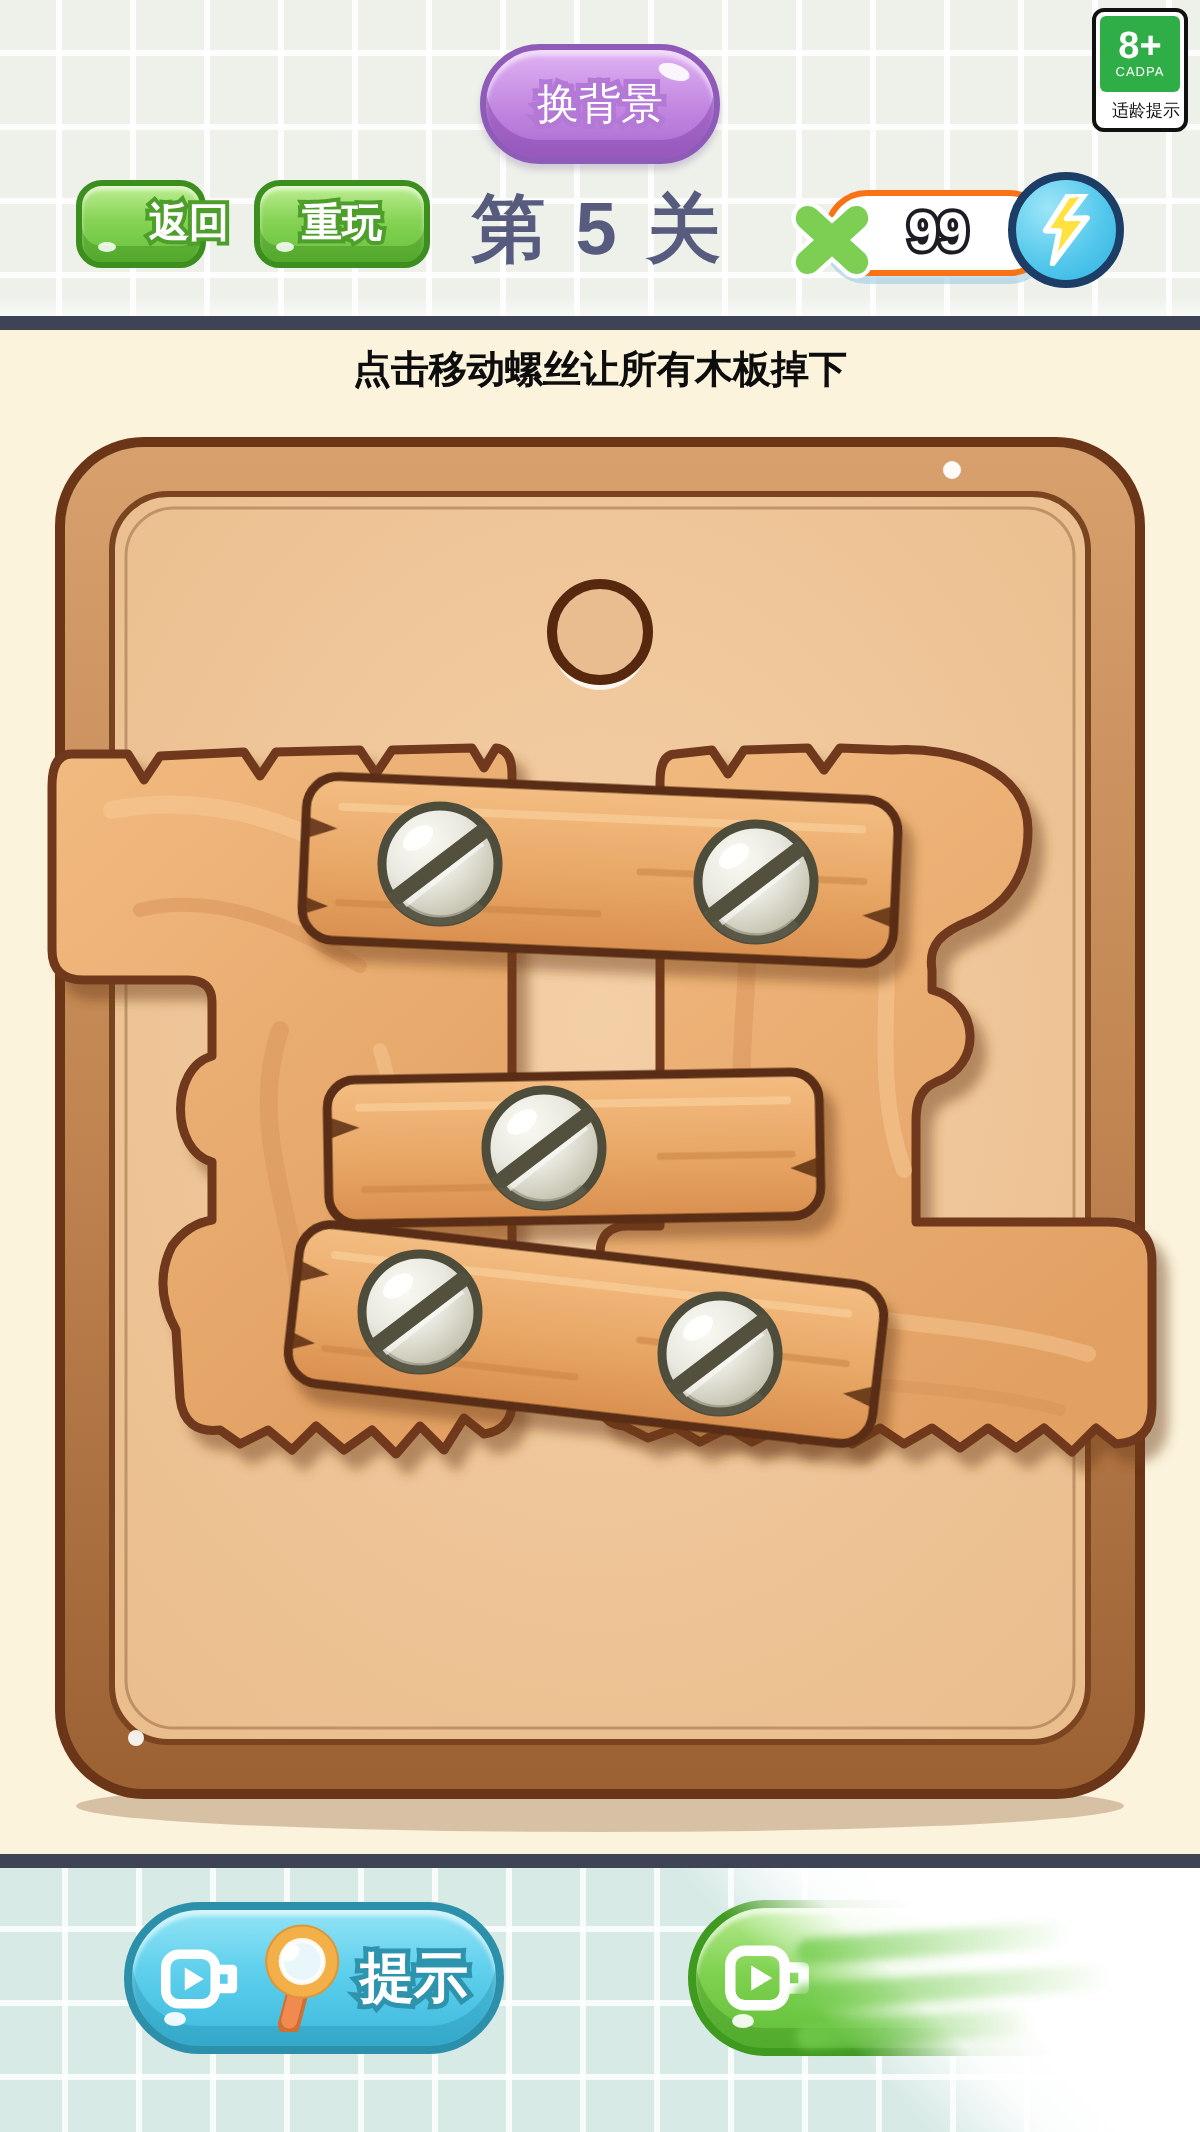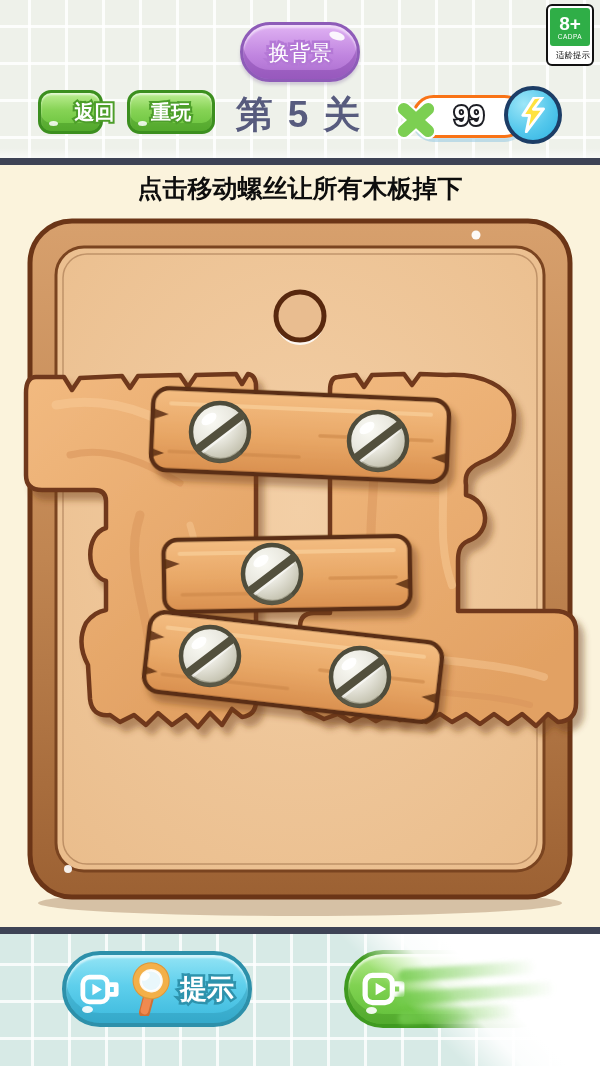--- a/index.html
+++ b/index.html
@@ -64,21 +64,21 @@
   .age-badge{position:absolute;left:546px;top:4px;width:48px;height:62px;background:#fff;
     border:2px solid #111;border-radius:6px;box-sizing:border-box;padding:2px;text-align:center;}
   .age-badge .green{background:#2fae47;border-radius:3px;height:38px;color:#fff;
     display:flex;flex-direction:column;align-items:center;justify-content:center;line-height:1;}
   .age-badge .rating{font-size:19px;font-weight:bold;}
   .age-badge .org{font-size:6.5px;letter-spacing:.5px;margin-top:1px;}
   .age-badge .label{font-size:8.5px;color:#111;margin-top:4px;white-space:nowrap;text-align:right;}
 
   
   .instruction{position:absolute;left:0;top:172px;width:600px;text-align:center;
-    font-size:25px;font-weight:bold;color:#0d0d0d;}
+    font-size:19px;font-weight:bold;color:#0d0d0d;}
   .scene{position:absolute;left:0;top:165px;}
 
   
   .btn-pill{position:absolute;border-radius:39px;box-sizing:border-box;
     display:flex;align-items:center;}
   .btn-hint{left:62px;top:951px;width:190px;height:76px;border:4px solid #2d90aa;
     background:linear-gradient(#93e4f5,#5ecfec 45%,#3cb9dd);
     box-shadow:inset 0 -10px 0 rgba(38,140,170,.35),inset 0 3px 2px rgba(255,255,255,.6);
     padding:13px 10px;gap:6px;justify-content:center;}
   .btn-hint .glint{position:absolute;left:16px;bottom:10px;width:11px;height:7px;border-radius:50%;

